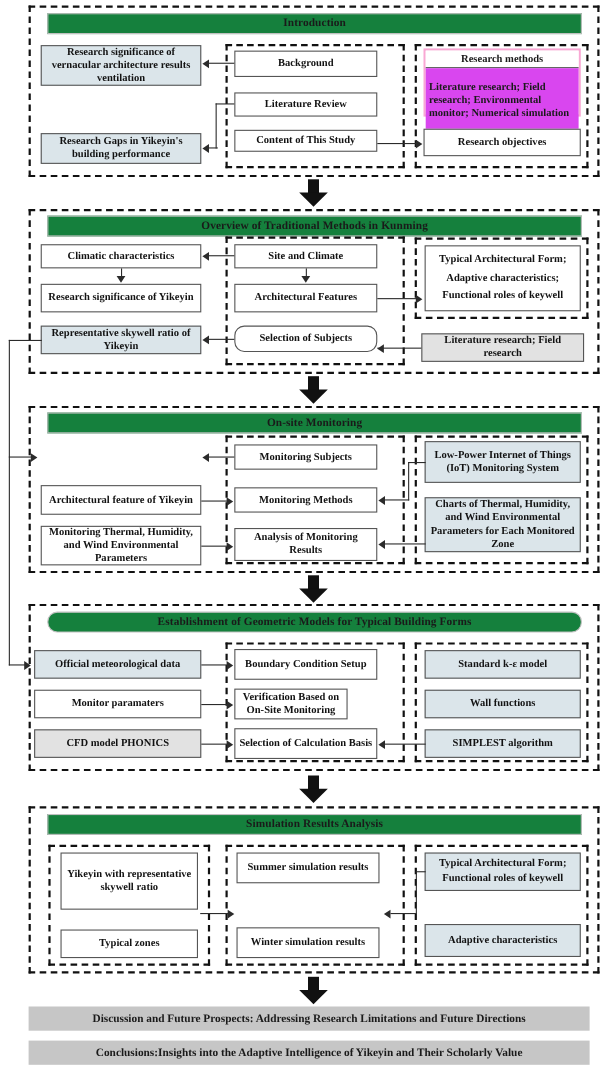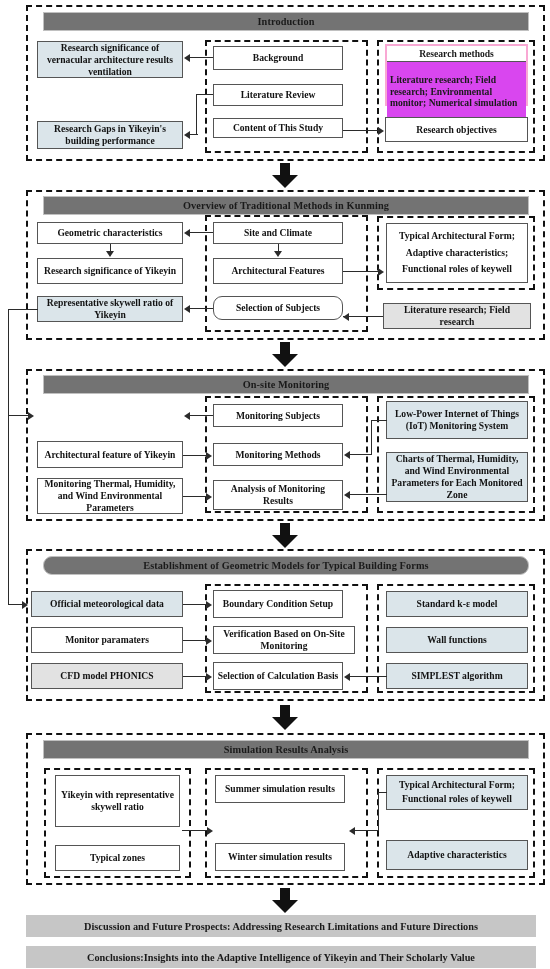--- a/index.html
+++ b/index.html
@@ -21,21 +21,21 @@
     background:#fff;
   }
   
   .group{
     border:2px dashed #111;
     background:transparent;
   }
 
   
   .banner{
-    background:#737373;
+    background:#15803d;
     border:1px solid #c0c0c0;
     display:flex;align-items:center;justify-content:center;
     font-weight:700;
     font-size:10.3px;
     letter-spacing:.1px;
     color:#1a1a1a;
     text-align:center;
   }
   .bottombar{
     background:#c6c6c6;
@@ -137,21 +137,21 @@
     <div class="shaft"></div>
       <div class="head"></div>
   </div>
 
   <div class="abs stage" style="left:26px;top:190px;width:519px;height:150px;"></div>
   <div class="abs banner" style="left:43px;top:196px;width:486px;height:19px;">Overview of Traditional Methods in Kunming</div>
 
   <div class="abs group" style="left:205px;top:215px;width:163px;height:117px;"></div>
   <div class="abs group" style="left:377px;top:216px;width:158px;height:74px;"></div>
 
-  <div class="abs box" style="left:37px;top:222px;width:146px;height:22px;">Geometric characteristics</div>
+  <div class="abs box" style="left:37px;top:222px;width:146px;height:22px;">Climatic characteristics</div>
   <div class="abs box" style="left:37px;top:258px;width:146px;height:26px;">Research significance of Yikeyin</div>
   <div class="abs box blue" style="left:37px;top:296px;width:146px;height:26px;">Representative skywell ratio of Yikeyin</div>
 
   <div class="abs box" style="left:213px;top:222px;width:130px;height:22px;">Site and Climate</div>
   <div class="abs box" style="left:213px;top:258px;width:130px;height:26px;">Architectural Features</div>
   <div class="abs box" style="left:213px;top:296px;width:130px;height:24px;border-radius:9px;">Selection of Subjects</div>
 
   <div class="abs box spaced" style="left:386px;top:223px;width:142px;height:60px;">
     <span class="ml">Typical Architectural Form;</span>
     <span class="ml">Adaptive characteristics;</span>
@@ -224,21 +224,21 @@
   <div class="abs banner" style="left:43px;top:556px;width:486px;height:19px;border-radius:9px;">Establishment of Geometric Models for Typical Building Forms</div>
 
   <div class="abs group" style="left:205px;top:584px;width:163px;height:109px;"></div>
   <div class="abs group" style="left:377px;top:584px;width:158px;height:109px;"></div>
 
   <div class="abs box blue" style="left:31px;top:591px;width:152px;height:26px;">Official meteorological data</div>
   <div class="abs box" style="left:31px;top:627px;width:152px;height:26px;">Monitor paramaters</div>
   <div class="abs box gray" style="left:31px;top:663px;width:152px;height:26px;">CFD model PHONICS</div>
 
   <div class="abs box" style="left:213px;top:590px;width:130px;height:28px;">Boundary Condition Setup</div>
-  <div class="abs box" style="left:213px;top:626px;width:142px;height:28px;">Verification Based on On-Site Monitoring</div>
+  <div class="abs box" style="left:213px;top:626px;width:103px;height:28px;">Verification Based on On-Site Monitoring</div>
   <div class="abs box" style="left:213px;top:662px;width:130px;height:28px;">Selection of Calculation Basis</div>
 
   <div class="abs box blue" style="left:386px;top:591px;width:142px;height:26px;">Standard k-ε model</div>
   <div class="abs box blue" style="left:386px;top:627px;width:142px;height:26px;">Wall functions</div>
   <div class="abs box blue" style="left:386px;top:663px;width:142px;height:26px;">SIMPLEST algorithm</div>
 
   <div class="abs ln hln" style="left:183px;top:604px;width:26px;"></div>
   <div class="ah ah-r" style="left:206px;top:601px;"></div>
   <div class="abs ln hln" style="left:183px;top:640px;width:26px;"></div>
   <div class="ah ah-r" style="left:206px;top:637px;"></div>

